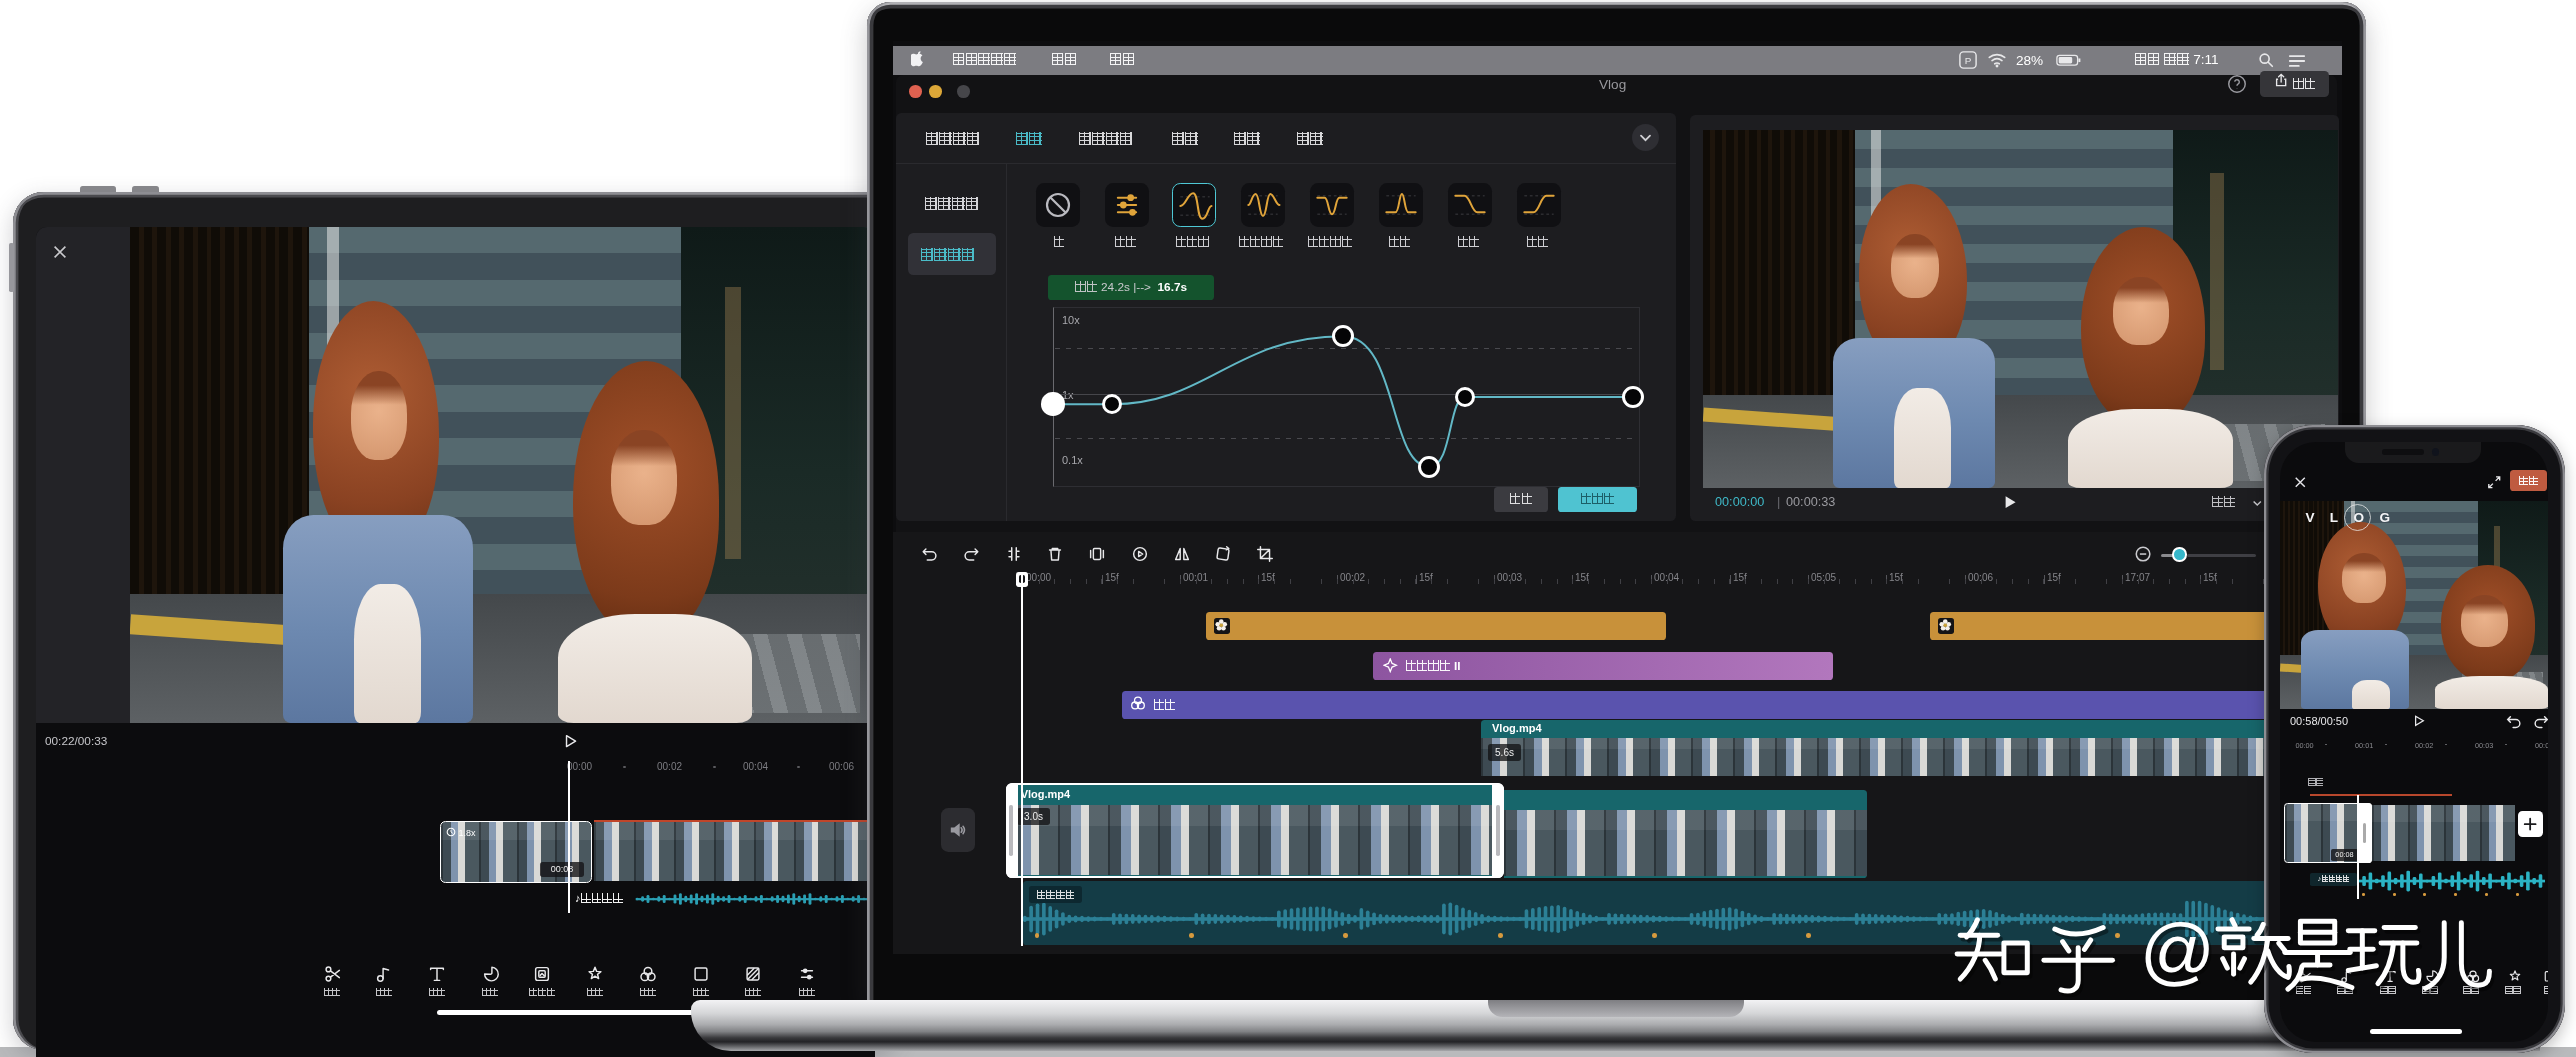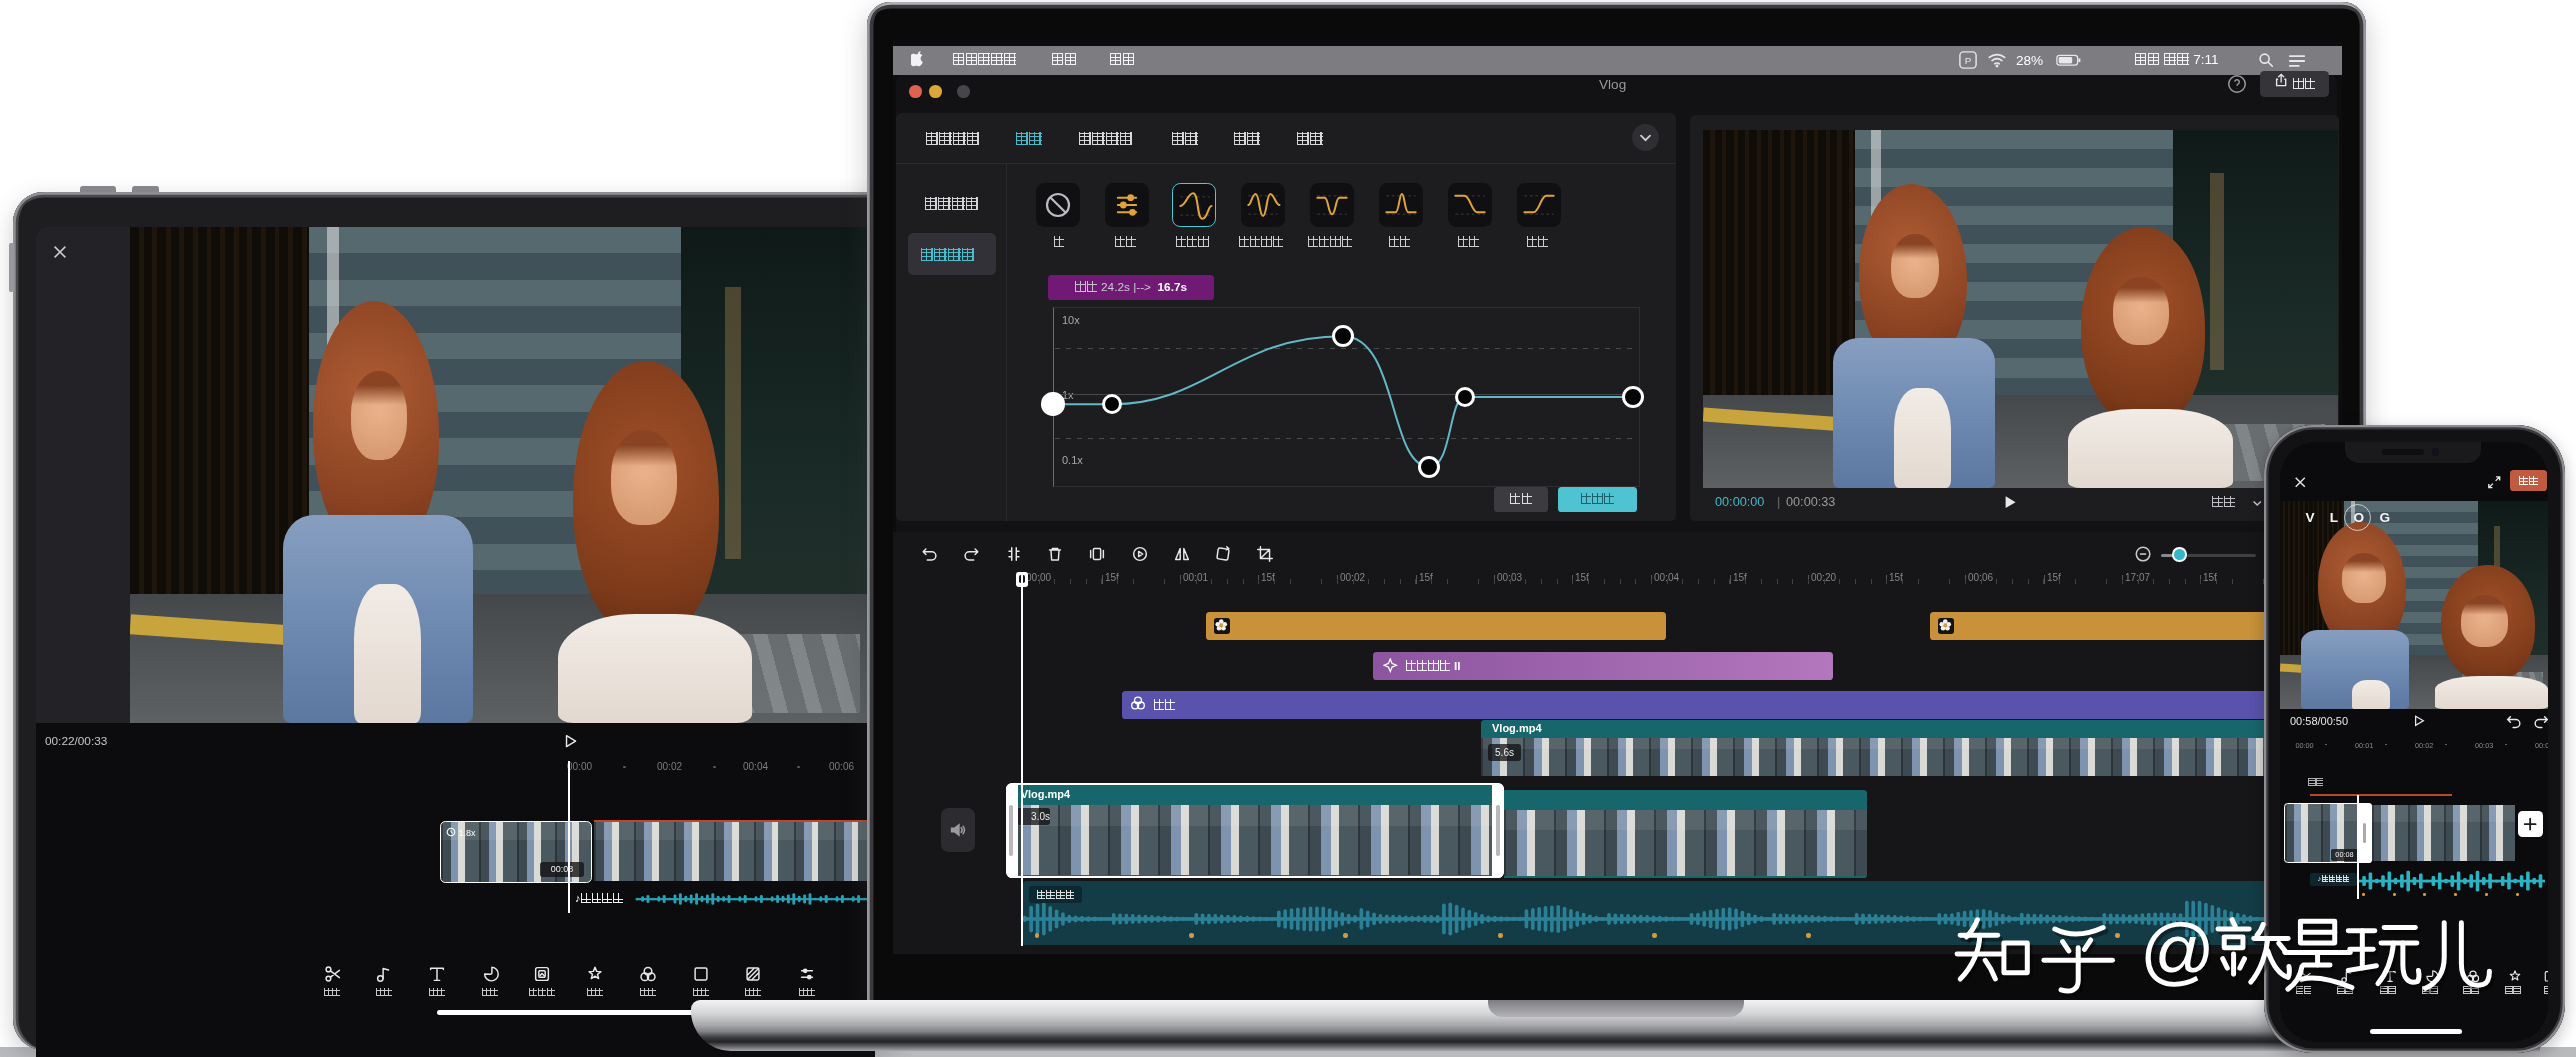--- a/index.html
+++ b/index.html
@@ -323,21 +323,21 @@
         <path d="M8 14 h10 C24 14 26 32 32 32 h8" stroke="#e0a43a" fill="none" stroke-width="2.2" stroke-linecap="round"></path>
       </svg></div>
 <div class="ab" style="left:564px;top:194px;color:#d8d8dc;font-size:11.8px"><i class="g"></i><i class="g"></i></div>
 <div class="ab" style="left:624px;top:142px;width:44px;height:44px;background:#101013;border-radius:8.2px;"><svg width="44" height="44" viewBox="0 0 48 48">
         <g stroke="#3f3f44" stroke-dasharray="3 3" stroke-width="1">
           <path d="M8 14 H40 M8 34 H40"></path>
         </g>
         <path d="M8 32 h10 C24 32 26 14 32 14 h8" stroke="#e0a43a" fill="none" stroke-width="2.2" stroke-linecap="round"></path>
       </svg></div>
 <div class="ab" style="left:633px;top:194px;color:#d8d8dc;font-size:11.8px"><i class="g"></i><i class="g"></i></div>
-<div class="ab" style="left:155px;top:234px;width:166px;height:24.5px;background:#701a75;border-radius:3.6px;color:#c9c9cd;font-size:11.8px;line-height:24.5px;text-align:center"><i class="g"></i><i class="g"></i> 24.2s&nbsp;|--&gt;&nbsp; <b style="color:#fff">16.7s</b></div>
+<div class="ab" style="left:155px;top:234px;width:166px;height:24.5px;background:#14532d;border-radius:3.6px;color:#c9c9cd;font-size:11.8px;line-height:24.5px;text-align:center"><i class="g"></i><i class="g"></i> 24.2s&nbsp;|--&gt;&nbsp; <b style="color:#fff">16.7s</b></div>
 <div class="ab" style="left:160px;top:266px;width:587px;height:180px;border:0.9px solid #2e2e33;border-left:1.8px solid #6a6a6f"></div>
 <div class="ab" style="left:169px;top:273px;color:#a8a8ad;font-size:11px">10x</div>
 <div class="ab" style="left:169px;top:348px;color:#a8a8ad;font-size:11px">1x</div>
 <div class="ab" style="left:169px;top:413px;color:#a8a8ad;font-size:11px">0.1x</div>
 <div class="ab" style="left:162px;top:307px;width:583px;height:0.9px;background:repeating-linear-gradient(90deg,#4a4a4f 0 5.4px,transparent 5.4px 11px)"></div>
 <div class="ab" style="left:162px;top:397px;width:583px;height:0.9px;background:repeating-linear-gradient(90deg,#4a4a4f 0 5.4px,transparent 5.4px 11px)"></div>
 <div class="ab" style="left:162px;top:353px;width:583px;height:0.9px;background:#46464b"></div>
 <div class="ab" style="left:160px;top:266px;width:588px;height:180px"><svg width="588" height="180" viewBox="0 0 648 198">
         <path d="M0 107 L65 107 C170 107 200 32 320 32 C380 32 370 176 415 176 C440 176 436 99 454 99 L639 99" stroke="#62b8c6" stroke-width="2.2" fill="none"></path>
       </svg></div>
@@ -451,21 +451,21 @@
 <span class="ab" style="left:526px;top:531px;color:#85858a;font-size:10px">15f</span>
 <span class="ab" style="left:601px;top:534px;width:0.9px;height:9px;background:#55555a"></span>
 <span class="ab" style="left:604px;top:531px;color:#85858a;font-size:10px">00:03</span>
 <span class="ab" style="left:679px;top:534px;width:0.9px;height:9px;background:#55555a"></span>
 <span class="ab" style="left:682px;top:531px;color:#85858a;font-size:10px">15f</span>
 <span class="ab" style="left:758px;top:534px;width:0.9px;height:9px;background:#55555a"></span>
 <span class="ab" style="left:761px;top:531px;color:#85858a;font-size:10px">00:04</span>
 <span class="ab" style="left:837px;top:534px;width:0.9px;height:9px;background:#55555a"></span>
 <span class="ab" style="left:840px;top:531px;color:#85858a;font-size:10px">15f</span>
 <span class="ab" style="left:915px;top:534px;width:0.9px;height:9px;background:#55555a"></span>
-<span class="ab" style="left:918px;top:531px;color:#85858a;font-size:10px">00:20</span>
+<span class="ab" style="left:918px;top:531px;color:#85858a;font-size:10px">05:05</span>
 <span class="ab" style="left:993px;top:534px;width:0.9px;height:9px;background:#55555a"></span>
 <span class="ab" style="left:996px;top:531px;color:#85858a;font-size:10px">15f</span>
 <span class="ab" style="left:1072px;top:534px;width:0.9px;height:9px;background:#55555a"></span>
 <span class="ab" style="left:1075px;top:531px;color:#85858a;font-size:10px">00:06</span>
 <span class="ab" style="left:1151px;top:534px;width:0.9px;height:9px;background:#55555a"></span>
 <span class="ab" style="left:1154px;top:531px;color:#85858a;font-size:10px">15f</span>
 <span class="ab" style="left:1229px;top:534px;width:0.9px;height:9px;background:#55555a"></span>
 <span class="ab" style="left:1232px;top:531px;color:#85858a;font-size:10px">17:07</span>
 <span class="ab" style="left:1307px;top:534px;width:0.9px;height:9px;background:#55555a"></span>
 <span class="ab" style="left:1310px;top:531px;color:#85858a;font-size:10px">15f</span>
@@ -510,21 +510,21 @@
 <div class="ab" style="left:260px;top:657px;color:#fff;font-size:11.8px;font-weight:bold"><i class="g"></i><i class="g"></i></div>
 <div class="ab" style="left:588px;top:679px;width:861px;height:56px;background:#17666b;border-radius:3.6px"></div>
 <div class="ab" style="left:599px;top:681px;color:#fff;font-size:11px;font-weight:bold">Vlog.mp4</div>
 <div class="ab" style="left:588px;top:697px;width:861px;height:38px;background:repeating-linear-gradient(90deg,rgba(0,0,0,.30) 0 1.8px,transparent 1.8px 42px),linear-gradient(180deg,rgba(255,255,255,.08) 0 30%,transparent 30%),repeating-linear-gradient(90deg,#3d4a52 0 11px,#7e93ad 11px 19px,#d9d9d6 19px 26px,#4a585f 26px 42px);"></div>
 <div class="ab" style="left:595px;top:703px;width:33px;height:17px;background:rgba(16,16,18,.75);border-radius:2.7px;color:#eee;font-size:10px;text-align:center;line-height:17px">5.6s</div>
 <div class="ab" style="left:611px;top:749px;width:363px;height:88px;background:#17666b;border-radius:0 3.6px 3.6px 0"></div>
 <div class="ab" style="left:611px;top:769px;width:363px;height:66px;background:repeating-linear-gradient(90deg,rgba(0,0,0,.30) 0 1.8px,transparent 1.8px 50px),linear-gradient(180deg,rgba(255,255,255,.08) 0 30%,transparent 30%),repeating-linear-gradient(90deg,#3d4a52 0 12.7px,#7e93ad 12.7px 23px,#d9d9d6 23px 31px,#4a585f 31px 50px);"></div>
 <div class="ab" style="left:113px;top:742px;width:498px;height:95px;background:#17666b;border:2.7px solid #fff;border-radius:6.4px;overflow:hidden">
 <div class="ab" style="left:12.7px;top:2.7px;color:#fff;font-size:11px;font-weight:bold">Vlog.mp4</div>
 <div class="ab" style="left:0;top:20px;width:493px;height:70px;background:repeating-linear-gradient(90deg,rgba(0,0,0,.30) 0 1.8px,transparent 1.8px 50px),linear-gradient(180deg,rgba(255,255,255,.08) 0 30%,transparent 30%),repeating-linear-gradient(90deg,#3d4a52 0 12.7px,#7e93ad 12.7px 23px,#d9d9d6 23px 31px,#4a585f 31px 50px);"></div>
-<div class="ab" style="left:9px;top:23px;width:33px;height:17px;background:rgba(16,16,18,.75);border-radius:2.7px;color:#eee;font-size:10px;text-align:right;line-height:17px">3.0s</div>
+<div class="ab" style="left:9px;top:23px;width:33px;height:17px;background:rgba(16,16,18,.75);border-radius:2.7px;color:#eee;font-size:10px;text-align:center;line-height:17px">3.0s</div>
 </div>
 <div class="ab" style="left:113px;top:742px;width:11.8px;height:95px;background:#fff;border-radius:6.4px 0 0 6.4px"></div>
 <div class="ab" style="left:116px;top:764px;width:3.6px;height:51px;background:#b9b9bd;border-radius:1.8px"></div>
 <div class="ab" style="left:599px;top:742px;width:11.8px;height:95px;background:#fff;border-radius:0 6.4px 6.4px 0"></div>
 <div class="ab" style="left:603px;top:764px;width:3.6px;height:51px;background:#b9b9bd;border-radius:1.8px"></div>
 <div class="ab" style="left:48px;top:767px;width:34px;height:44px;background:#2c2c30;border-radius:7.3px;display:flex;align-items:center;justify-content:center">
       <svg width="22" height="22" viewBox="0 0 24 24">
         <g stroke="#9a9aa0" fill="none" stroke-width="1.7" stroke-linecap="round">
           <path d="M5 10 h3.5 L13 6.5 v11 L8.5 14 H5z" fill="#9a9aa0"></path>
           <path d="M15.5 9.5 a4 4 0 0 1 0 5 M17.5 8 a6.5 6.5 0 0 1 0 8"></path>

